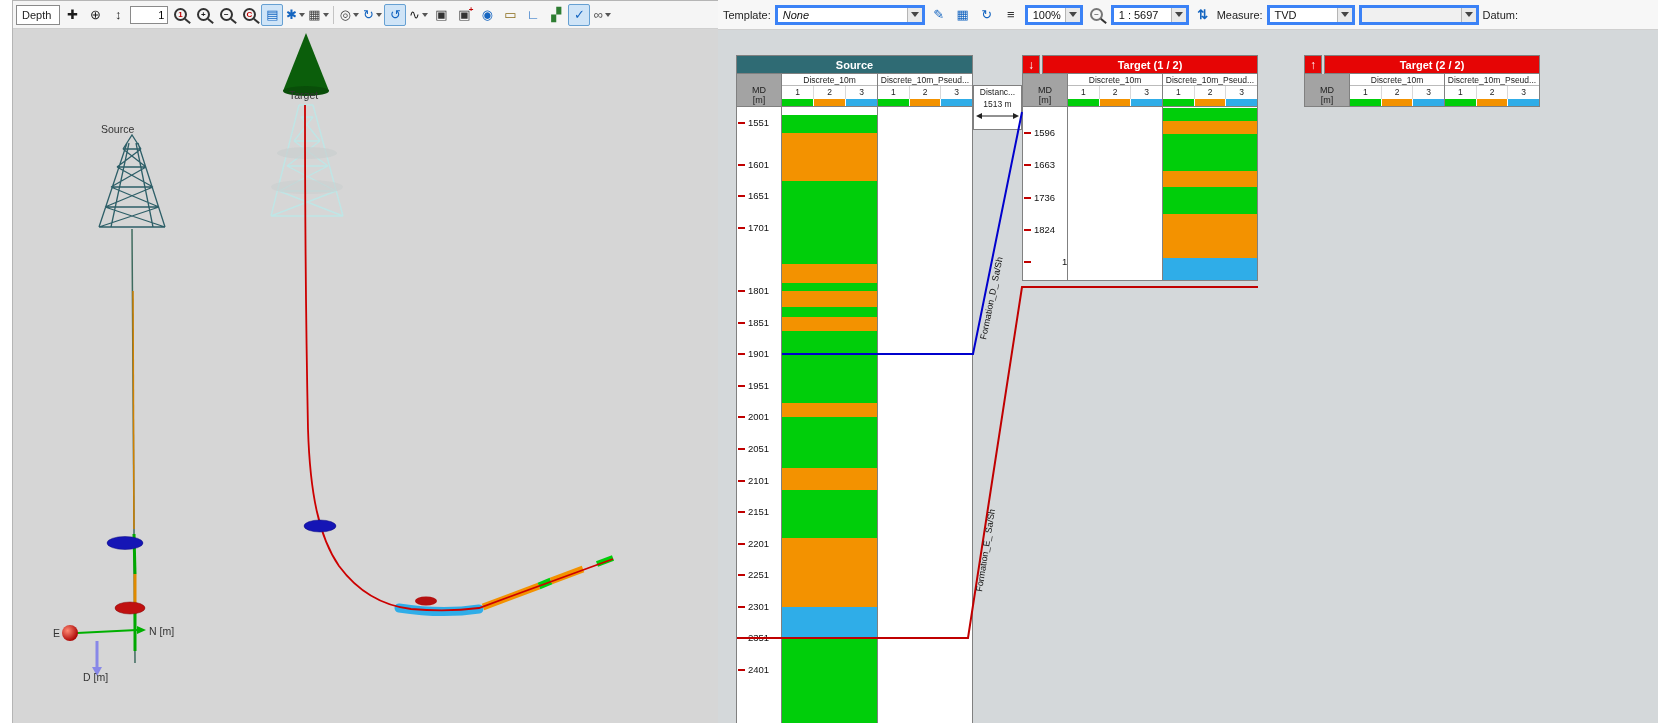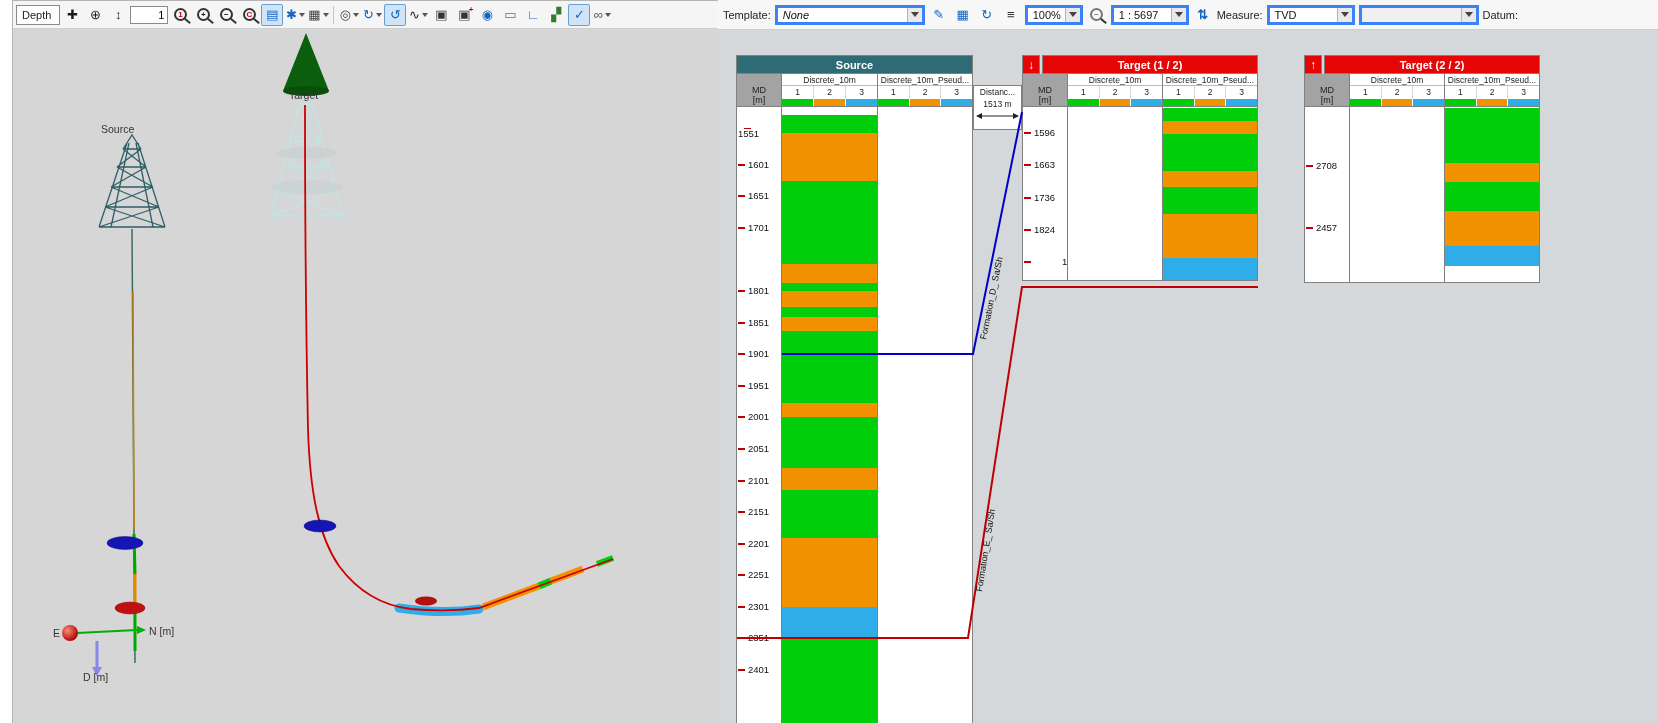--- a/index.html
+++ b/index.html
@@ -318,21 +318,21 @@
             </div>
             <div class="leg">
                 <span class="leg-g" style="background: rgb(0, 206, 10);"></span>
                 <span class="leg-o" style="background: rgb(243, 146, 0);"></span>
                 <span class="leg-b" style="background: rgb(47, 173, 232);"></span>
               </div>
           </div>
         </div>
         <div class="t-body">
           <div class="md-cell" id="src-md" style="border-bottom:none">
-              <div class="tick" style="top: 21px; flex-direction: column;">
+              <div class="tick" style="top: 11px;">
                 <span class="dash"></span>
                 <span class="tlab">1551</span>
               </div>
               <div class="tick" style="top: 53px;">
                 <span class="dash"></span>
                 <span class="tlab">1601</span>
               </div>
               <div class="tick" style="top: 84px;">
                 <span class="dash"></span>
                 <span class="tlab">1651</span>
@@ -533,40 +533,20 @@
               <span>2</span>
               <span>3</span>
             </div>
             <div class="leg">
                 <span class="leg-g" style="background: rgb(0, 206, 10);"></span>
                 <span class="leg-o" style="background: rgb(243, 146, 0);"></span>
                 <span class="leg-b" style="background: rgb(47, 173, 232);"></span>
               </div>
           </div>
         </div>
-        <div class="t-body">
-          <div class="md-cell" id="t2-md">
-              <div class="tick" style="top: 54px;">
-                <span class="dash"></span>
-                <span class="tlab">2708</span>
-              </div>
-              <div class="tick" style="top: 116px;">
-                <span class="dash"></span>
-                <span class="tlab">2457</span>
-              </div>
-            </div>
-          <div class="log-cell" id="t2-c1" style="width:95px"></div>
-          <div class="log-cell" id="t2-c2" style="width:95px">
-              <div class="blk" style="top: 1px; height: 55px; background: rgb(0, 206, 10);"></div>
-              <div class="blk" style="top: 56px; height: 19px; background: rgb(243, 146, 0);"></div>
-              <div class="blk" style="top: 75px; height: 29px; background: rgb(0, 206, 10);"></div>
-              <div class="blk" style="top: 104px; height: 35px; background: rgb(243, 146, 0);"></div>
-              <div class="blk" style="top: 139px; height: 20px; background: rgb(47, 173, 232);"></div>
-            </div>
-        </div>
       </div>
 
       <svg id="corr-overlay">
         <path id="corr-line-0" d="M64,324 H255 L304,82" fill="none" stroke-width="2" stroke="#0000CD"></path>
         <path id="corr-line-1" d="M19,608 H250 L304,257 H540" fill="none" stroke-width="2" stroke="#C00000"></path>
         <text class="corr-label" transform="translate(268,310) rotate(-78.5)" style="fill: rgb(17, 17, 17);">Formation_D_ Sa/Sh</text>
         <text class="corr-label" transform="translate(264,562) rotate(-81)" style="fill: rgb(17, 17, 17);">Formation_E_ Sa/Sh</text>
       </svg>
     </div>
   </section>

